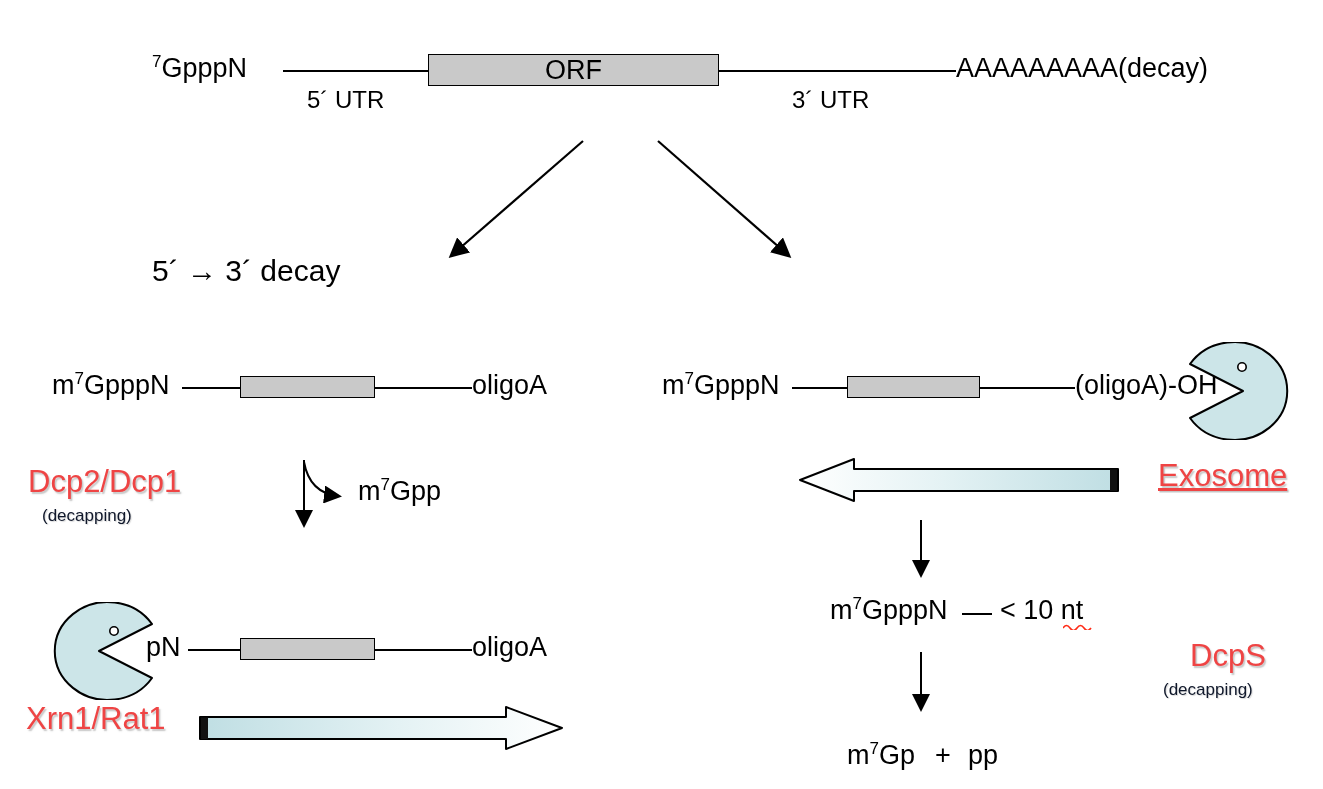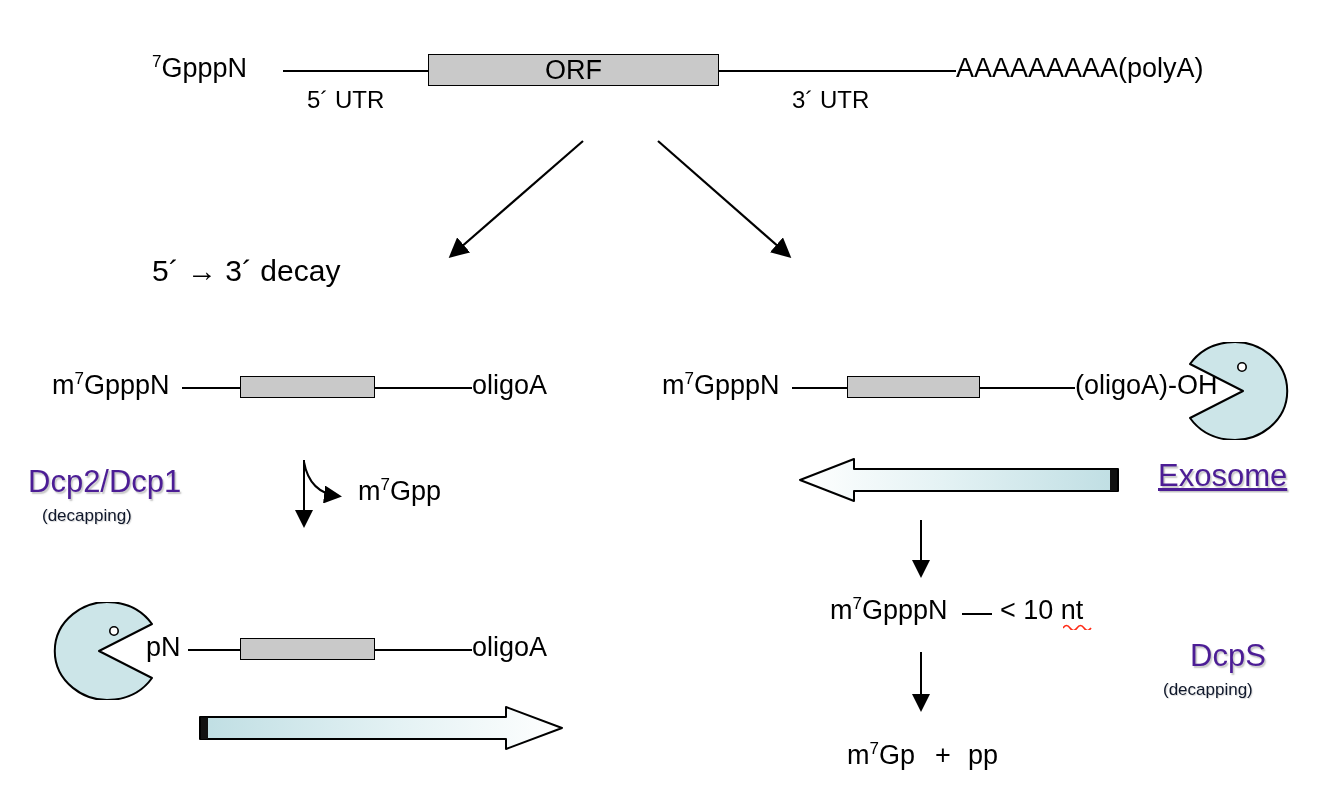--- a/index.html
+++ b/index.html
@@ -10,21 +10,21 @@
   }
   .stage{position:absolute;left:0;top:0;width:1182px;height:789px;}
   .abs{position:absolute;}
   .txt{white-space:nowrap;line-height:1;}
 
   
   .chem{font-size:27px;letter-spacing:0px;}
   .chem sup{font-size:17px;vertical-align:super;line-height:0;}
   .small-lab{font-size:24px;}
   .decay-lab{font-size:30px;}
-  .red{color:#4c1d95;font-size:31px;text-shadow:1.5px 1.5px 1.5px rgba(150,150,150,.55);}
+  .red{color:#ef4444;font-size:31px;text-shadow:1.5px 1.5px 1.5px rgba(150,150,150,.55);}
   .sub-lab{font-size:17px;color:#0f172a;text-shadow:1px 1px 1px rgba(170,170,170,.45);}
 
   
   .hline{background:#000;height:1.6px;}
 
   
   .orfbox{background:#c9c9c9;border:1.6px solid #000;box-sizing:border-box;
           display:flex;align-items:center;justify-content:center;}
   .orfbox span{font-size:27px;}
 
@@ -45,21 +45,21 @@
   </div>
 
   <div class="abs hline" style="left:283px;top:70px;width:146px;"></div>
 
   <div class="abs orfbox" style="left:428px;top:54px;width:291px;height:32px;">
     <span>ORF</span>
   </div>
 
   <div class="abs hline" style="left:719px;top:70px;width:237px;"></div>
 
-  <div class="abs txt chem" style="left:956px;top:55px;">AAAAAAAAA(polyA)</div>
+  <div class="abs txt chem" style="left:956px;top:55px;">AAAAAAAAA(decay)</div>
 
   <div class="abs txt small-lab" style="left:307px;top:88px;">5´ UTR</div>
   <div class="abs txt small-lab" style="left:792px;top:88px;">3´ UTR</div>
 
   <svg class="abs" style="left:420px;top:110px;" width="420" height="185">
     <defs>
       <marker id="ahead" markerWidth="9" markerHeight="9" refX="7" refY="4.5" orient="auto">
         <path d="M0,0 L9,4.5 L0,9 z" fill="#000"></path>
       </marker>
     </defs>
@@ -98,20 +98,21 @@
     <path d="M57,49 L110,22 A53,49 0 1 0 110,76 Z" fill="#CCE5E8" stroke="#000" stroke-width="2" stroke-linejoin="round"></path>
     <circle cx="72" cy="29" r="4.2" fill="#ffffff" stroke="#000" stroke-width="1.6"></circle>
   </svg>
 
   <div class="abs txt chem" style="left:146px;top:634px;">pN</div>
   <div class="abs hline" style="left:188px;top:649px;width:52px;"></div>
   <div class="abs orfbox" style="left:240px;top:638px;width:135px;height:22px;"></div>
   <div class="abs hline" style="left:375px;top:649px;width:97px;"></div>
   <div class="abs txt chem" style="left:472px;top:634px;">oligoA</div>
 
+  <div class="abs txt red" style="left:26px;top:703px;">Xrn1/Rat1</div>
 
   <svg class="abs gradarrow" style="left:196px;top:705px;" width="372" height="46" viewBox="0 0 372 46">
     <defs>
       <linearGradient id="gradR" x1="0" y1="0" x2="1" y2="0">
         <stop offset="0%" stop-color="#BFDEE3"></stop>
         <stop offset="55%" stop-color="#E4F2F4"></stop>
         <stop offset="100%" stop-color="#FFFFFF"></stop>
       </linearGradient>
     </defs>
     <path d="M4,12 L310,12 L310,2 L366,23 L310,44 L310,34 L4,34 Z" fill="url(#gradR)" stroke="#000" stroke-width="2" stroke-linejoin="round"></path>

